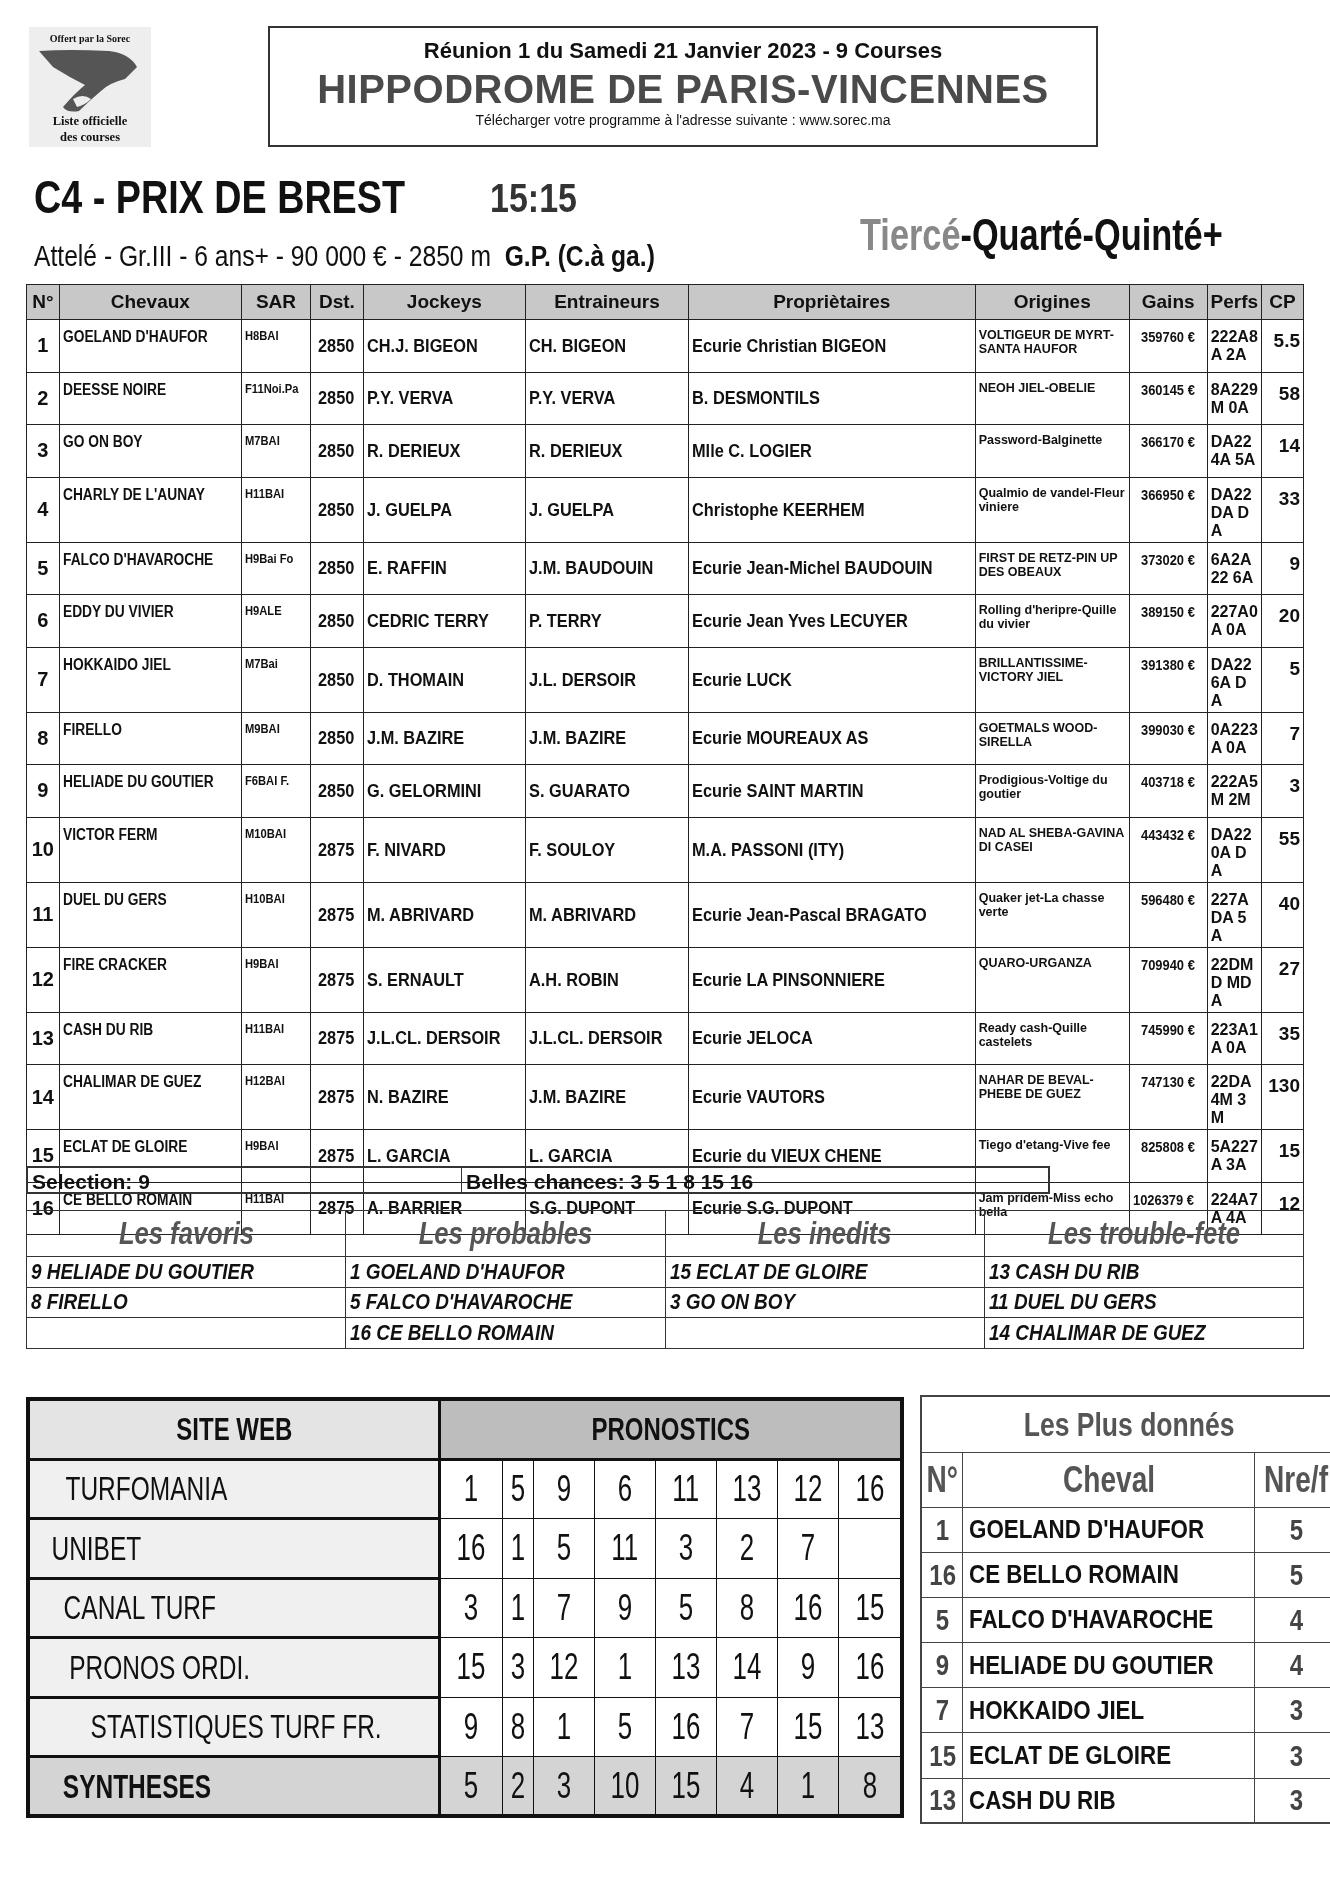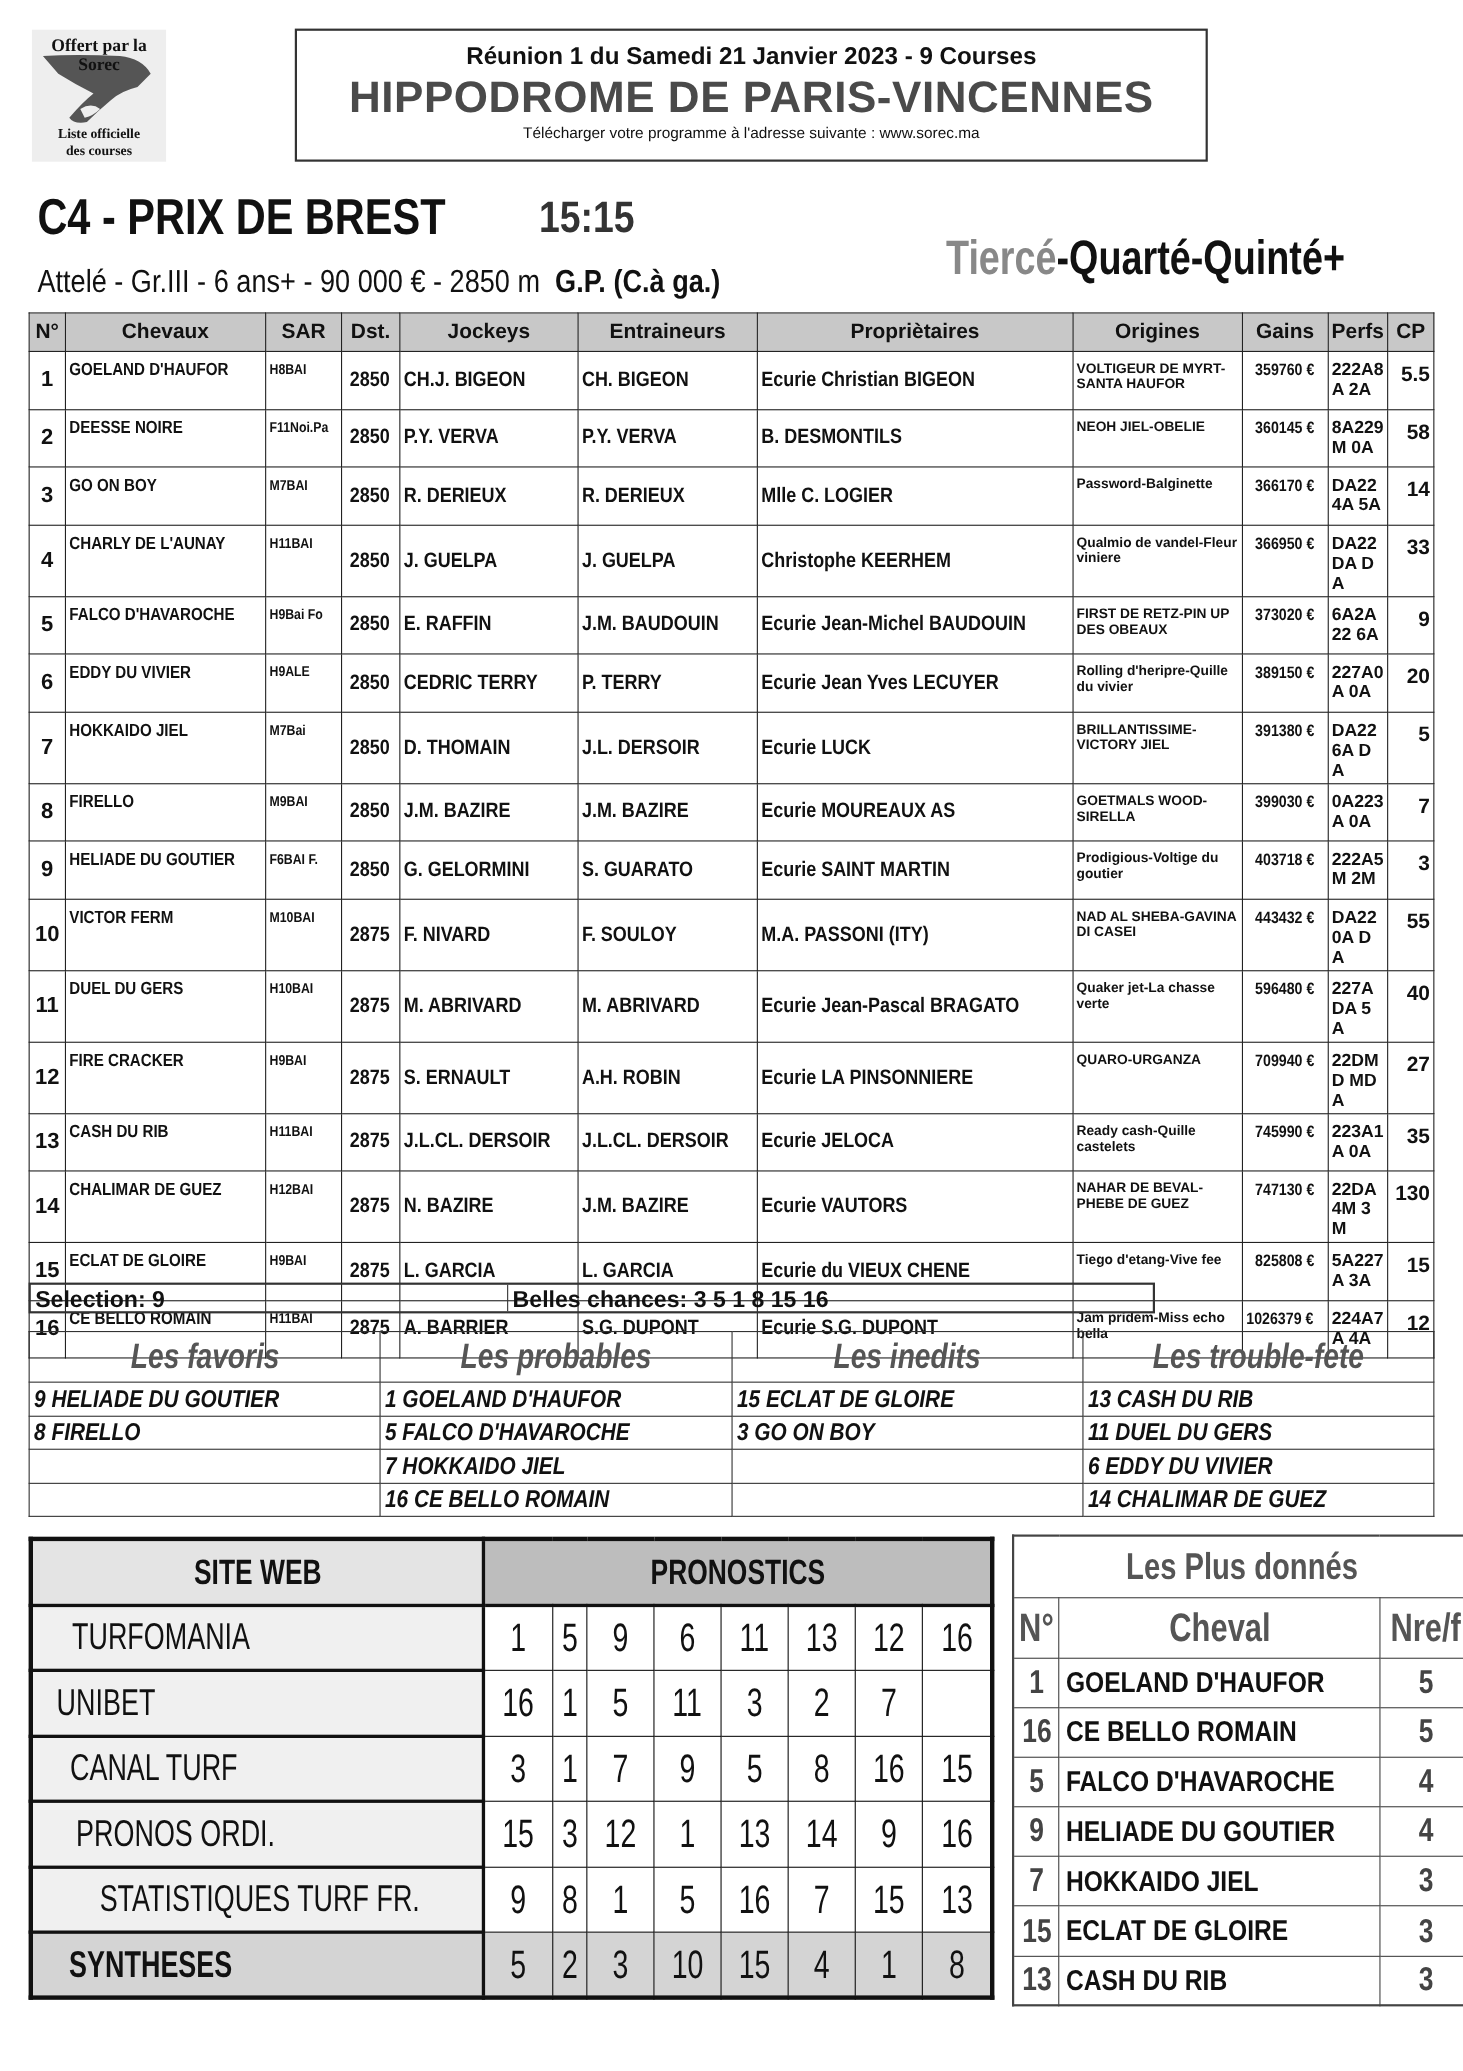--- a/index.html
+++ b/index.html
@@ -1,20 +1,20 @@
 <!DOCTYPE html>
 <html><head>
 <meta charset="utf-8">
 <style>
   * { box-sizing: border-box; margin: 0; padding: 0; }
   html, body { width: 1330px; height: 1883px; background: #ffffff; overflow: hidden; }
   body { position: relative; font-family: "Liberation Sans", sans-serif; color: #111; }
 
   .logo { position: absolute; left: 29px; top: 27px; width: 122px; height: 120px; background: #eeeeee; }
-  .logo .t1 { position: absolute; left: 0; width: 122px; top: 6px; text-align: center; font-family: "Liberation Serif", serif; font-weight: bold; font-size: 16px; }
+  .logo .t1 { position: absolute; left: 0; width: 122px; top: 6px; text-align: center; font-family: "Liberation Serif", serif; font-weight: bold; font-size: 10px; }
   .logo .t2 { position: absolute; left: 0; width: 122px; top: 86px; text-align: center; font-family: "Liberation Serif", serif; font-weight: bold; font-size: 12.5px; line-height: 16px; }
   .logo svg { position: absolute; left: 0; top: 0; }
 
   .header-box { position: absolute; left: 268px; top: 26px; width: 830px; height: 121px; border: 2px solid #333; text-align: center; }
   .header-box .l1 { margin-top: 10px; font-size: 22px; font-weight: bold; }
   .header-box .l2 { margin-top: 3px; font-size: 40px; font-weight: bold; color: #4a4a4a; letter-spacing: 0.5px; }
   .header-box .l3 { margin-top: 0px; font-size: 14px; }
 
   .race-title { position: absolute; left: 34px; top: 170px; font-size: 46px; font-weight: bold; transform: scaleX(0.82); transform-origin: left; white-space: nowrap; }
   .race-time { position: absolute; left: 490px; top: 176px; font-size: 40px; font-weight: bold; color: #333; transform: scaleX(0.85); transform-origin: left; }
@@ -364,26 +364,20 @@
         <td><span class="cond">13 CASH DU RIB</span></td>
       </tr>
       <tr>
         <td><span class="cond">8 FIRELLO</span></td>
         <td><span class="cond">5 FALCO D'HAVAROCHE</span></td>
         <td><span class="cond">3 GO ON BOY</span></td>
         <td><span class="cond">11 DUEL DU GERS</span></td>
       </tr>
       <tr>
         <td><span class="cond"></span></td>
-        <td><span class="cond">7 HOKKAIDO JIEL</span></td>
-        <td><span class="cond"></span></td>
-        <td><span class="cond">6 EDDY DU VIVIER</span></td>
-      </tr>
-      <tr>
-        <td><span class="cond"></span></td>
         <td><span class="cond">16 CE BELLO ROMAIN</span></td>
         <td><span class="cond"></span></td>
         <td><span class="cond">14 CHALIMAR DE GUEZ</span></td>
       </tr>
     </tbody>
 </table>
 
 <table class="prono">
   <thead>
     <tr>

